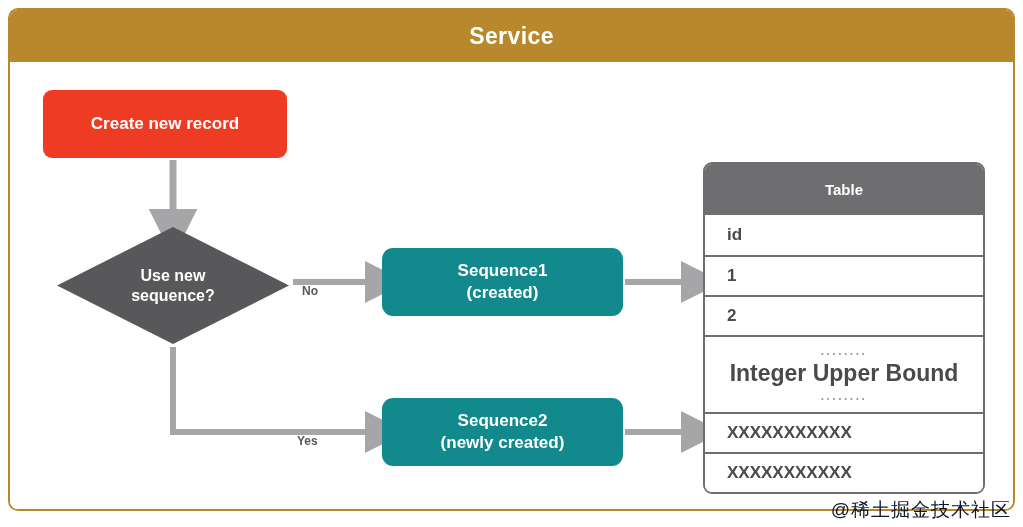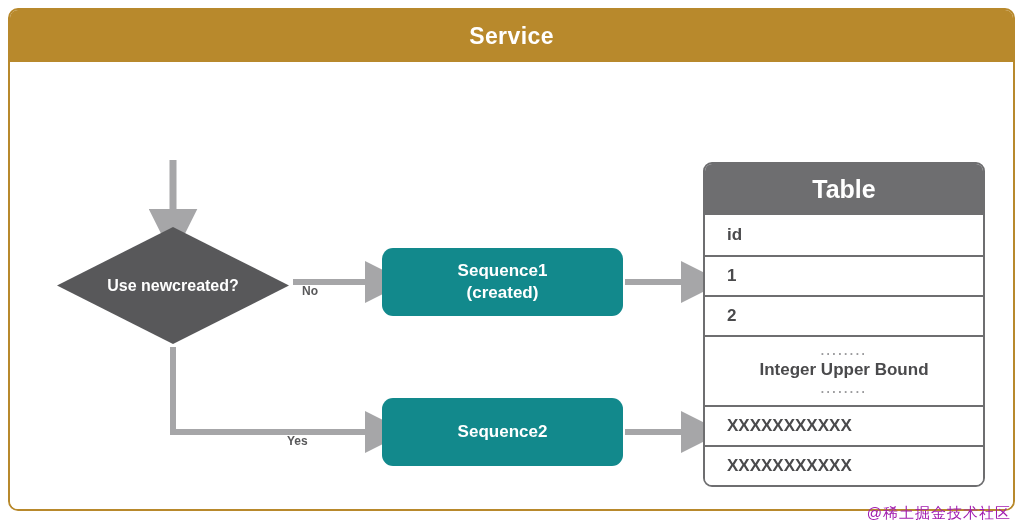--- a/index.html
+++ b/index.html
@@ -98,21 +98,21 @@
   .decision-shape {
     position: absolute;
     inset: 0;
     background: #58585a;
     clip-path: polygon(50% 0%, 100% 50%, 50% 100%, 0% 50%);
   }
   .decision-label {
     position: absolute;
     inset: 0;
     display: flex;
-    flex-direction: row;
+    flex-direction: column;
     align-items: center;
     justify-content: center;
     color: #ffffff;
     font-size: 16px;
     font-weight: bold;
     line-height: 1.25;
     text-align: center;
     pointer-events: none;
   }
 
@@ -125,42 +125,42 @@
     height: 100%;
     pointer-events: none;
   }
   .edge-label {
     position: absolute;
     color: #58585a;
     font-size: 12px;
     font-weight: bold;
   }
   .label-no  { left: 292px; top: 222px; }
-  .label-yes { left: 277px; top: 372px; }
+  .label-yes { left: 287px; top: 372px; }
 
   
   .db-table {
     position: absolute;
     left: 693px;
     top: 100px;
     width: 282px;
     box-sizing: border-box;
     border: 2px solid #6e6e70;
     border-radius: 9px;
     background: #ffffff;
     overflow: hidden;
   }
   .db-table-header {
     height: 51px;
     background: #6e6e70;
     display: flex;
     align-items: center;
     justify-content: center;
     color: #ffffff;
-    font-size: 25px;
+    font-size: 15px;
     font-weight: bold;
   }
   .db-row {
     box-sizing: border-box;
     border-top: 2px solid #6e6e70;
     padding: 0 22px;
     height: 40px;
     display: flex;
     align-items: center;
     color: #4a4a4c;
@@ -178,32 +178,32 @@
     gap: 3px;
   }
   .dots {
     color: #9a9a9c;
     font-size: 12px;
     letter-spacing: 2.5px;
     font-weight: bold;
     line-height: 1;
   }
   .bound-text {
-    font-size: 17px;
+    font-size: 23px;
     font-weight: bold;
     color: #4a4a4c;
   }
 
   
   .watermark {
     position: absolute;
     right: 12px;
     bottom: 4px;
-    color: #a21caf;
-    font-size: 15px;
+    color: #0f172a;
+    font-size: 19px;
     letter-spacing: 1px;
     white-space: nowrap;
   }
 </style>
 </head>
 <body>
 
 <div id="canvas">
 
   <div class="service-panel">
@@ -225,42 +225,46 @@
 
         <line x1="283" y1="220" x2="362" y2="220" stroke="#a6a6a8" stroke-width="6" marker-end="url(#arrowhead)"></line>
 
         <polyline points="163,285 163,370 362,370" fill="none" stroke="#a6a6a8" stroke-width="6" marker-end="url(#arrowhead)"></polyline>
 
         <line x1="615" y1="220" x2="678" y2="220" stroke="#a6a6a8" stroke-width="6" marker-end="url(#arrowhead)"></line>
 
         <line x1="615" y1="370" x2="678" y2="370" stroke="#a6a6a8" stroke-width="6" marker-end="url(#arrowhead)"></line>
       </svg>
 
+      <div class="node node-start">
+        <span>Create new record</span>
+      </div>
 
       <div class="decision-wrap">
         <div class="decision-shape"></div>
         <div class="decision-label">
           <span>Use new</span>
-          <span>created?</span>
+          <span>sequence?</span>
         </div>
       </div>
 
       <span class="edge-label label-no">No</span>
       <span class="edge-label label-yes">Yes</span>
 
       <div class="node node-seq node-seq1">
         <span>
           <span class="line2">Sequence1</span>
           <span class="line2">(created)</span>
         </span>
       </div>
 
       <div class="node node-seq node-seq2">
         <span>
           <span class="line2">Sequence2</span>
+          <span class="line2">(newly created)</span>
         </span>
       </div>
 
       <div class="db-table">
         <div class="db-table-header">
           <span>Table</span>
         </div>
 
         <div class="db-row first-row">
           <span>id</span>

